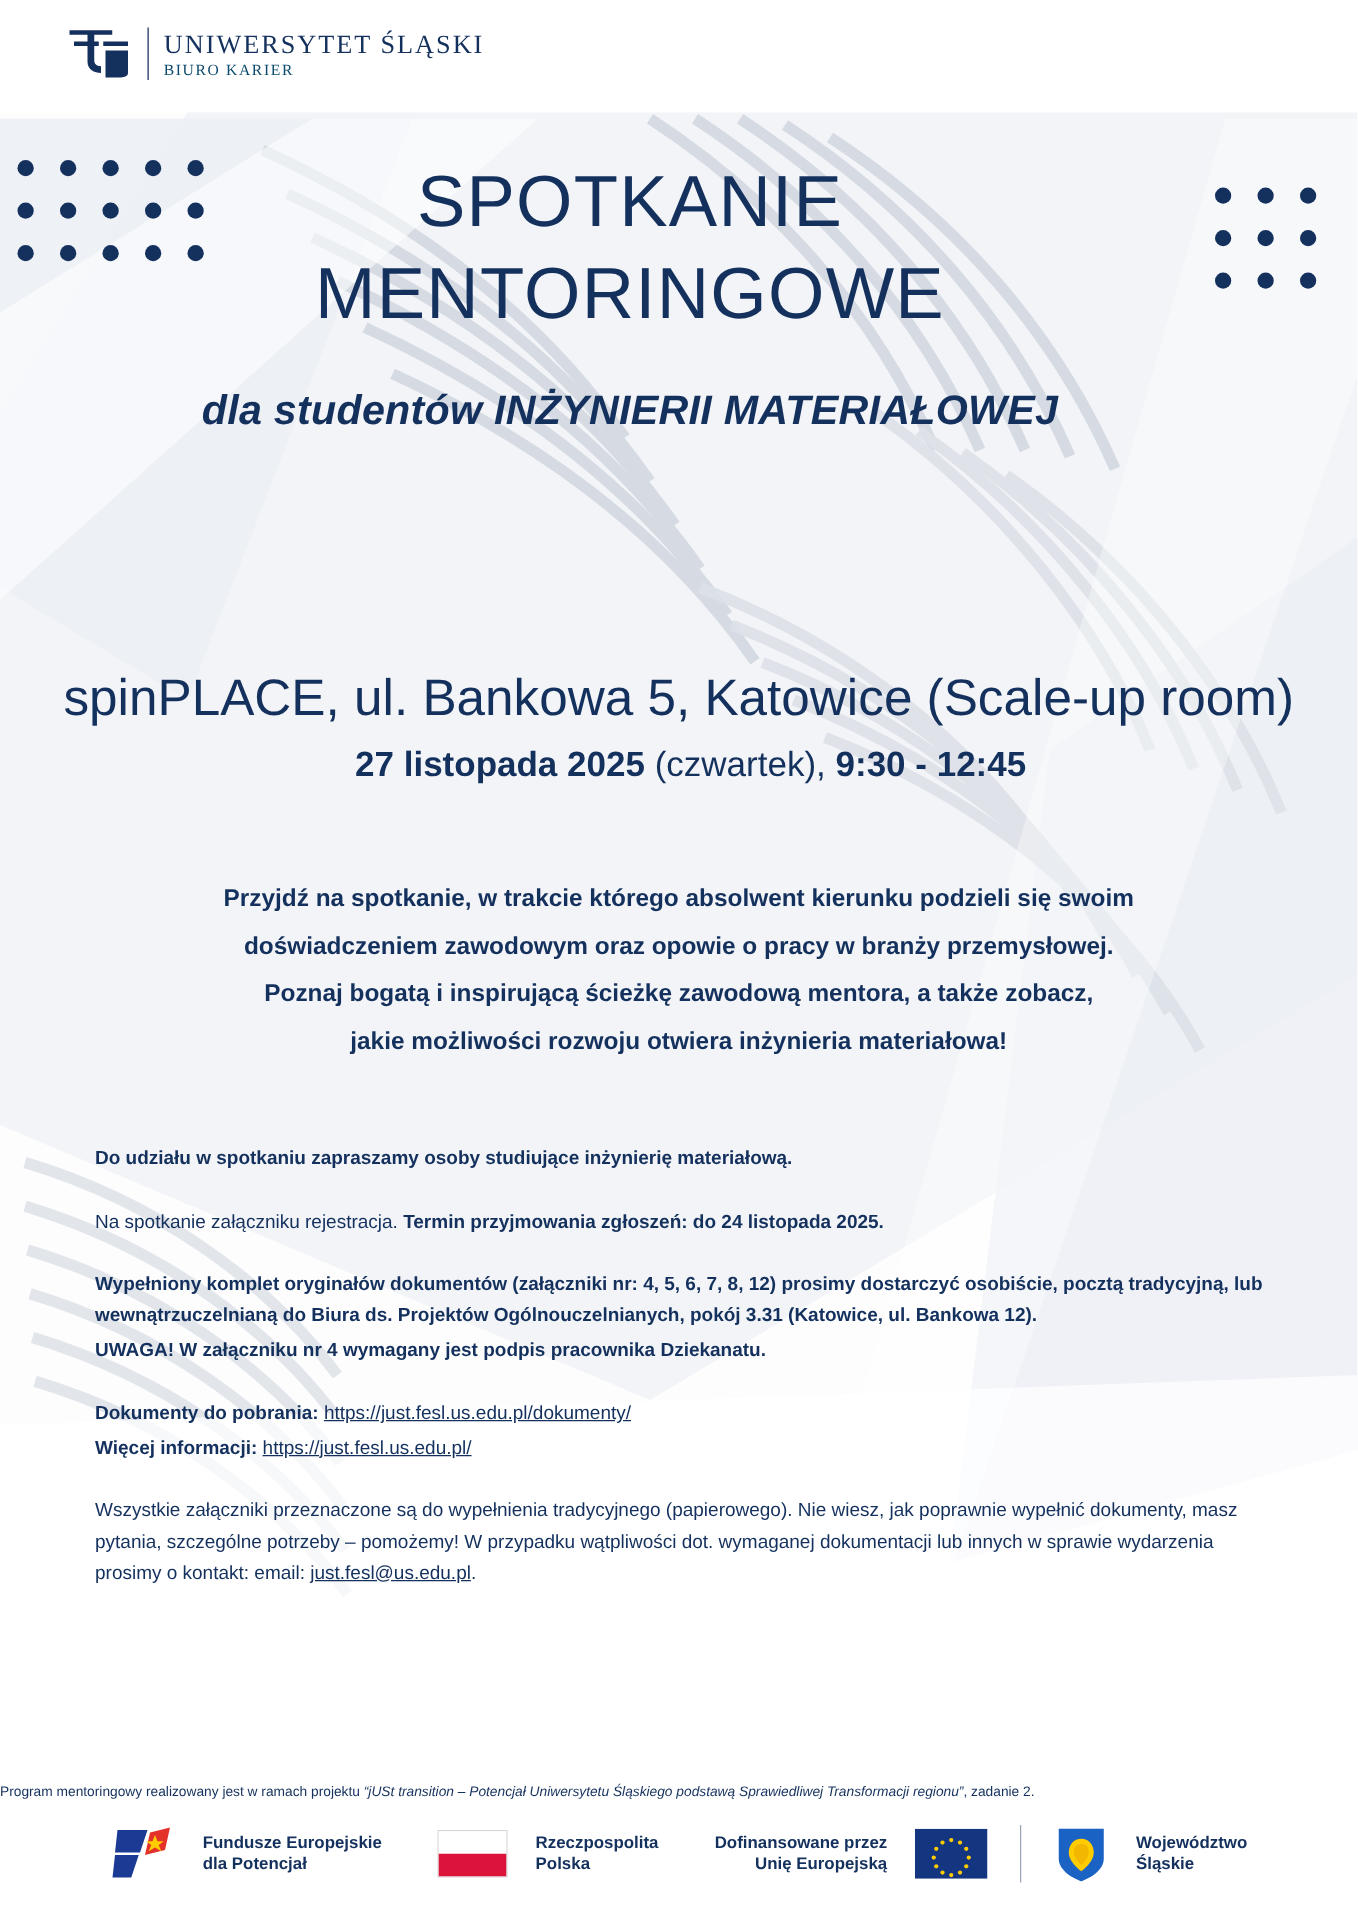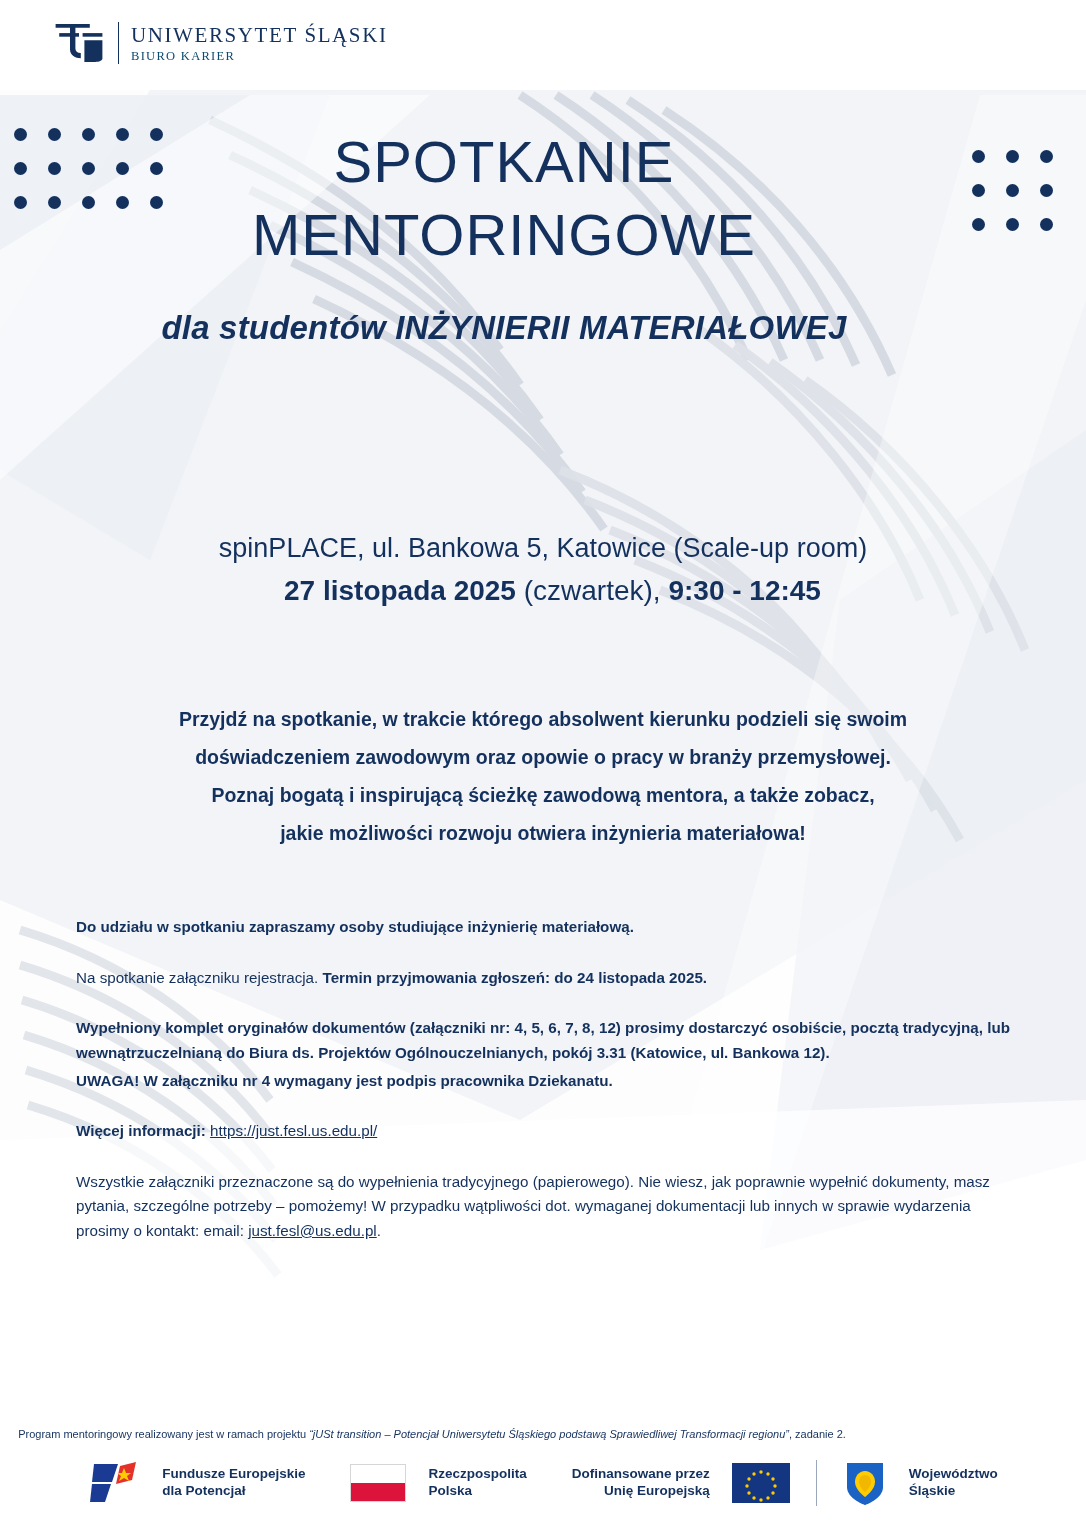--- a/index.html
+++ b/index.html
@@ -51,21 +51,21 @@
     color:#14315e; line-height:1.25;
   }
   .subtitle {
     margin-top:38px;
     font-size:33px; font-weight:bold; font-style:italic;
     color:#14315e; letter-spacing:0.2px;
   }
 
   
   .place-block { position:absolute; top:528px; left:0; width:1086px; text-align:center; z-index:5; }
-  .place { font-size:27px; color:#14315e; line-height:1.5; font-weight:400; }
+  .place { font-size:41px; color:#14315e; line-height:1.5; font-weight:400; }
   .date { font-size:28px; color:#14315e; line-height:1.6;padding-left:19px; }
   .date b { font-weight:bold; }
 
   
   .lead {
     position:absolute; top:700px; left:103px; width:880px;
     text-align:center; z-index:5;
     font-size:19.5px; font-weight:bold; line-height:1.95; color:#14315e;
   }
 
@@ -75,21 +75,21 @@
     font-size:15.2px; line-height:1.62; color:#14315e;
   }
   .body-text p { margin:0 0 19px 0; }
   .body-text b { font-weight:bold; }
   .body-text a { color:#14315e; text-decoration:underline; }
   .para-gap { margin-bottom:26px !important; }
   .tight { margin-bottom:3px !important; }
 
   
   .footnote {
-    position:absolute; top:1428px; left:0; width:864px; text-align:center;
+    position:absolute; top:1428px; left:0; width:864px; text-align:left;
     font-size:11px; color:#14315e; z-index:5;
   }
   .footnote i { font-style:italic; }
 
   
   .footer-logos {
     position:absolute; bottom:18px; left:0; width:1086px; height:70px;
     display:flex; align-items:center; justify-content:center; gap:0px; z-index:5;
   }
   .fl { display:flex; align-items:center; gap:22px; }
@@ -236,20 +236,24 @@
       <span>Na spotkanie załączniku rejestracja. </span><b>Termin przyjmowania zgłoszeń: do 24 listopada 2025.</b>
     </p>
 
     <p class="tight">
       <b>Wypełniony komplet oryginałów dokumentów (załączniki nr: 4, 5, 6, 7, 8, 12) prosimy dostarczyć osobiście, pocztą tradycyjną, lub wewnątrzuczelnianą do Biura ds. Projektów Ogólnouczelnianych, pokój 3.31 (Katowice, ul. Bankowa 12).</b>
     </p>
     <p class="para-gap">
       <b>UWAGA! W załączniku nr 4 wymagany jest podpis pracownika Dziekanatu.</b>
     </p>
 
+    <p class="tight">
+      <b>Dokumenty do pobrania:</b>
+      <a href="#">https://just.fesl.us.edu.pl/dokumenty/</a>
+    </p>
     <p class="para-gap">
       <b>Więcej informacji:</b>
       <a href="#">https://just.fesl.us.edu.pl/</a>
     </p>
 
     <p>
       <span>Wszystkie załączniki przeznaczone są do wypełnienia tradycyjnego (papierowego). Nie wiesz, jak poprawnie wypełnić dokumenty, masz pytania, szczególne potrzeby – pomożemy! W przypadku wątpliwości dot. wymaganej dokumentacji lub innych w sprawie wydarzenia prosimy o kontakt: email: </span><a href="#">just.fesl@us.edu.pl</a><span>.</span>
     </p>
   </div>
 

